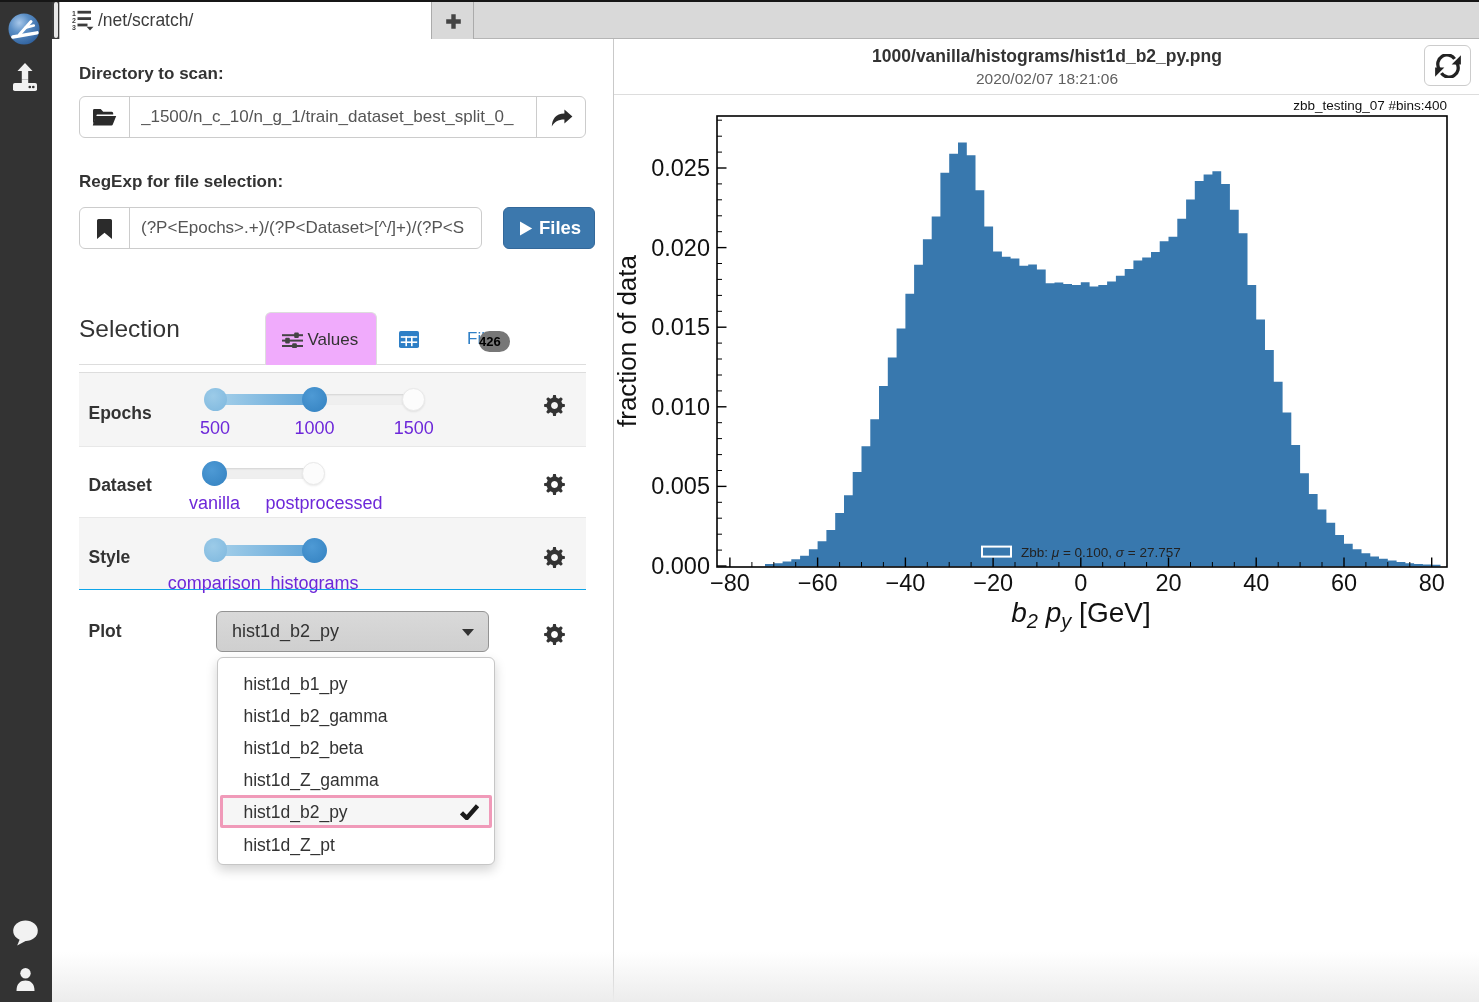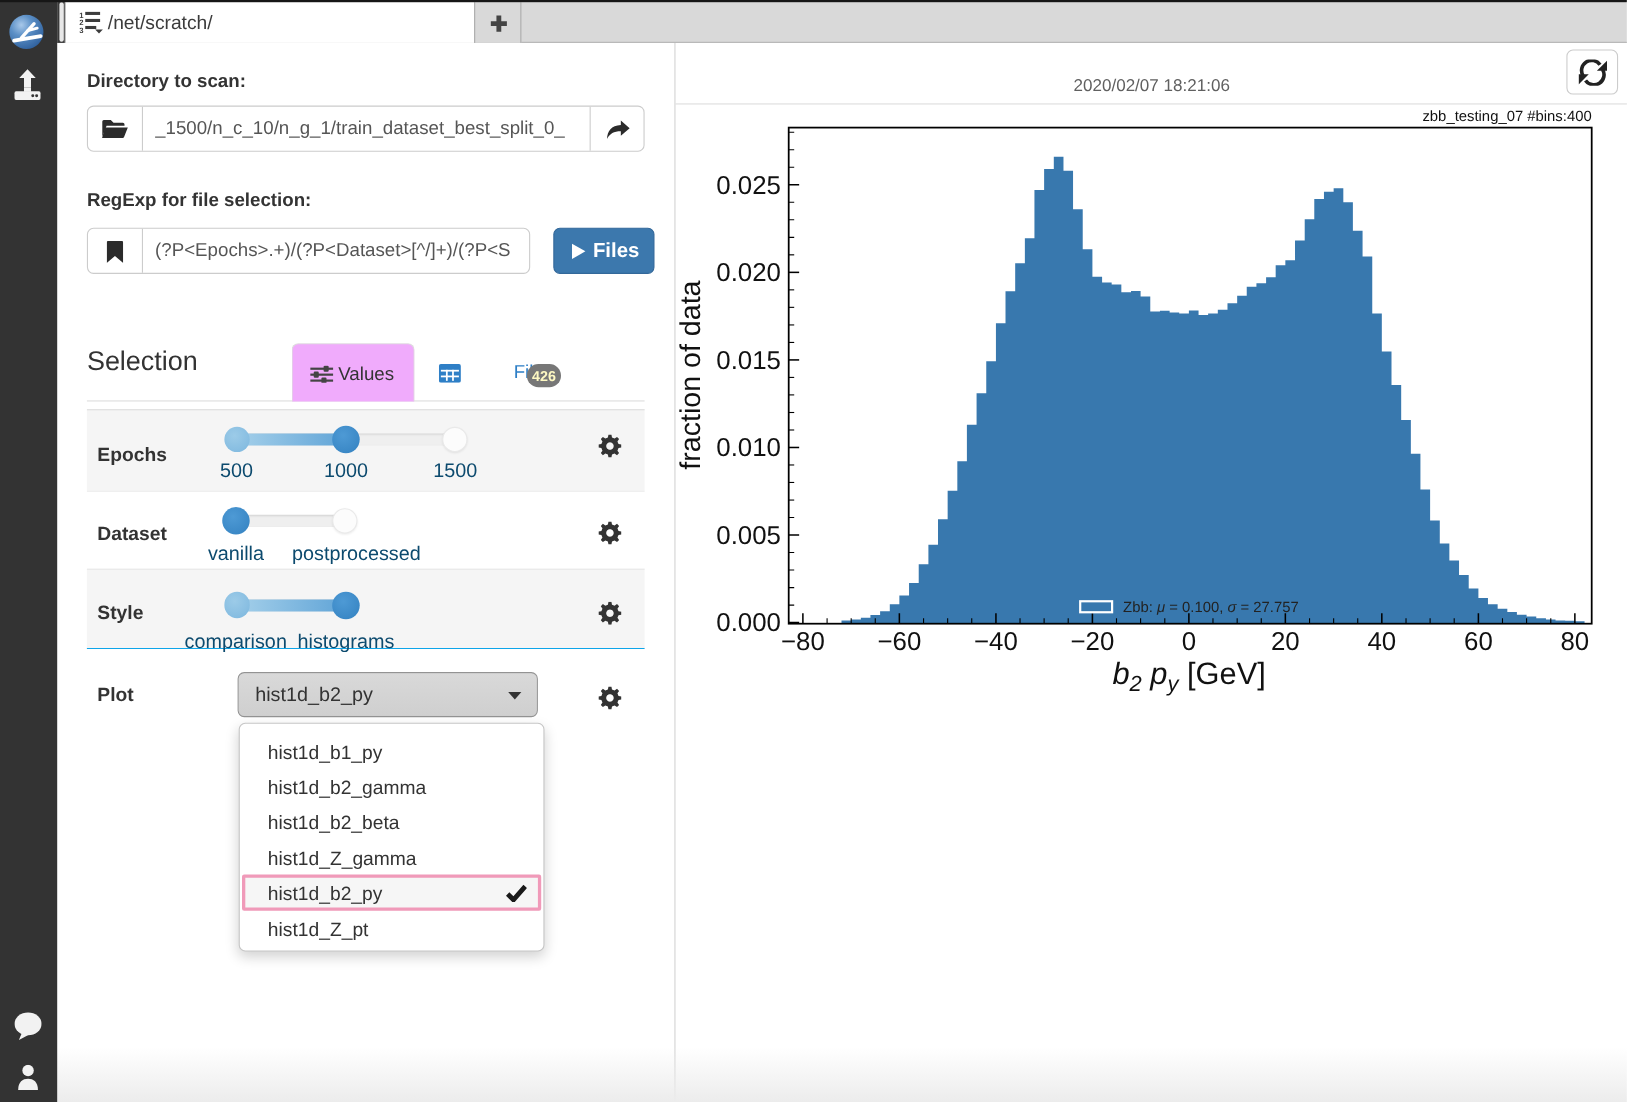--- a/index.html
+++ b/index.html
@@ -19,34 +19,34 @@
 .iaddon{position:absolute;left:0;top:0;bottom:0;width:49px;border-right:1px solid #ccc;}
 .itext{position:absolute;font-size:17px;color:#555;white-space:nowrap;overflow:hidden;}
 #scanbtn{position:absolute;left:451px;top:168px;width:92px;height:42px;background:#3c78ad;border:1px solid #33689a;border-radius:6px;box-sizing:border-box;}
 #scanbtn span{position:absolute;left:35px;top:9px;color:#fff;font-size:18.5px;font-weight:bold;}
 #selhead{left:27px;top:276px;font-size:24.5px;font-weight:normal;color:#333;}
 #navline{left:27px;top:324.5px;width:507px;height:1px;background:#ddd;}
 #tab-values{left:212.5px;top:272.5px;width:112.5px;height:53px;background:#f0abfc;border:1px solid #ddd;border-bottom:none;border-radius:6px 6px 0 0;box-sizing:border-box;z-index:3;}
 #tab-values span{position:absolute;left:42px;top:17px;font-size:17px;color:#333;}
 #tab-files{left:346px;top:272.5px;width:170px;height:53px;z-index:3;}
 #tab-files .ftxt{position:absolute;left:25px;top:17px;font-size:17px;color:#2e7fc6;margin-left:44px;}
-.badge{position:absolute;left:81px;top:19px;width:31px;height:21px;background:#777;border-radius:10.5px;color:#fef9c3;font-size:13px;font-weight:bold;text-align:center;line-height:21px;}
+.badge{position:absolute;left:81px;top:19px;width:31px;height:21px;background:#777;border-radius:10.5px;color:#000000;font-size:13px;font-weight:bold;text-align:left;line-height:21px;}
 .row{position:absolute;left:27px;width:507px;box-sizing:border-box;}
 #row-epochs{top:332.5px;height:74px;background:#f5f5f5;border-top:1px solid #ddd;}
 #row-dataset{top:406.5px;height:71px;background:#fff;border-top:1px solid #e8e8e8;}
 #row-style{top:477.5px;height:72px;background:#f5f5f5;border-top:1px solid #e8e8e8;z-index:2;}
 #row-plot{top:549.5px;height:72px;background:#fff;border-top:1px solid #0ea5e9;}
 .rowlbl{position:absolute;font-size:17.5px;font-weight:bold;color:#333;}
 .track{position:absolute;height:11px;border-radius:5.5px;background:#efefef;box-shadow:inset 0 1px 2px rgba(0,0,0,0.12);}
 .connect{position:absolute;height:11px;border-radius:5.5px;background:linear-gradient(90deg,#a5d0ea,#60a4d7);}
 .handle{position:absolute;border-radius:50%;}
 .h-light{width:23.5px;height:23.5px;background:radial-gradient(circle at 40% 35%,#9ccbe8,#7db7de);}
 .h-dark{width:25px;height:25px;background:radial-gradient(circle at 40% 35%,#4e9ad5,#3381c0);}
 .h-pale{width:23px;height:23px;background:#fcfcfc;border:1px solid #e9e9e9;box-sizing:border-box;box-shadow:0 1px 2px rgba(0,0,0,0.08);}
-.pip{position:absolute;font-size:18px;color:#0c4a6e;text-align:right;transform:translateX(-50%);white-space:nowrap;}
+.pip{position:absolute;font-size:18px;color:#6d28d9;text-align:right;transform:translateX(-50%);white-space:nowrap;}
 .gear{position:absolute;width:21px;height:21px;}
 #ddbtn{position:absolute;left:164px;top:572px;width:273px;height:41px;background:linear-gradient(#d9d9d9,#cfcfcf);border:1px solid #939393;border-radius:6px;box-sizing:border-box;}
 #ddbtn span{position:absolute;left:15px;top:9px;font-size:18px;color:#333;}
 #ddbtn .caret{position:absolute;right:14px;top:17px;width:0;height:0;border-left:6.5px solid transparent;border-right:6.5px solid transparent;border-top:7px solid #333;}
 #ddmenu{position:absolute;left:164.5px;top:617.5px;width:278px;height:208px;background:#fff;border:1px solid #c6c6c6;border-radius:6px;box-shadow:0 5px 12px rgba(0,0,0,0.18);box-sizing:border-box;z-index:20;}
 .dditem{position:absolute;left:26px;font-size:17.5px;color:#333;white-space:nowrap;z-index:2;}
 #ddsel{position:absolute;left:2.5px;top:137.5px;width:272px;height:32.5px;border:3px solid #f09ab9;background:#f6f6f6;border-radius:2px;box-sizing:border-box;}
 #rtitle{left:0px;top:7px;width:866px;text-align:center;font-size:17.5px;font-weight:bold;color:#333;}
 #rdate{left:0px;top:31px;width:866px;text-align:center;font-size:15.5px;color:#606060;}
 #rhdrline{left:0px;top:55px;width:866px;height:1px;background:#ddd;}
@@ -221,20 +221,21 @@
 <div class="dditem" style="top:144.8px;">hist1d_b2_py</div>
 <div class="abs" style="left:242px;top:146.5px;z-index:2;">
 <svg width="19" height="16" viewBox="0 0 19 16">
 <path d="M1.5,8.8 L6.8,14 L17.5,1.8" stroke="#1a1a1a" stroke-width="4.4" fill="none"></path>
 </svg>
 </div>
 <div class="dditem" style="top:177px;">hist1d_Z_pt</div>
 </div>
 </div>
 <div class="abs" id="rightpanel">
+<div class="abs" id="rtitle">1000/vanilla/histograms/hist1d_b2_py.png</div>
 <div class="abs" id="rdate">2020/02/07 18:21:06</div>
 <div class="abs" id="rhdrline"></div>
 <div class="abs" id="refbtn">
 <svg style="position:absolute;left:10px;top:8px;" width="26" height="24" viewBox="0 0 26 24">
 <path d="M4.1,14.8 A9.2,9.2 0 0 1 19.6,4.9" stroke="#222" stroke-width="3.3" fill="none"></path>
 <polygon points="25.9,1.2 25.9,10.4 16.7,10.4" fill="#222"></polygon>
 <path d="M21.9,9.2 A9.2,9.2 0 0 1 6.4,19.1" stroke="#222" stroke-width="3.3" fill="none"></path>
 <polygon points="0.1,22.8 0.1,13.6 9.3,13.6" fill="#222"></polygon>
 </svg>
 </div>

